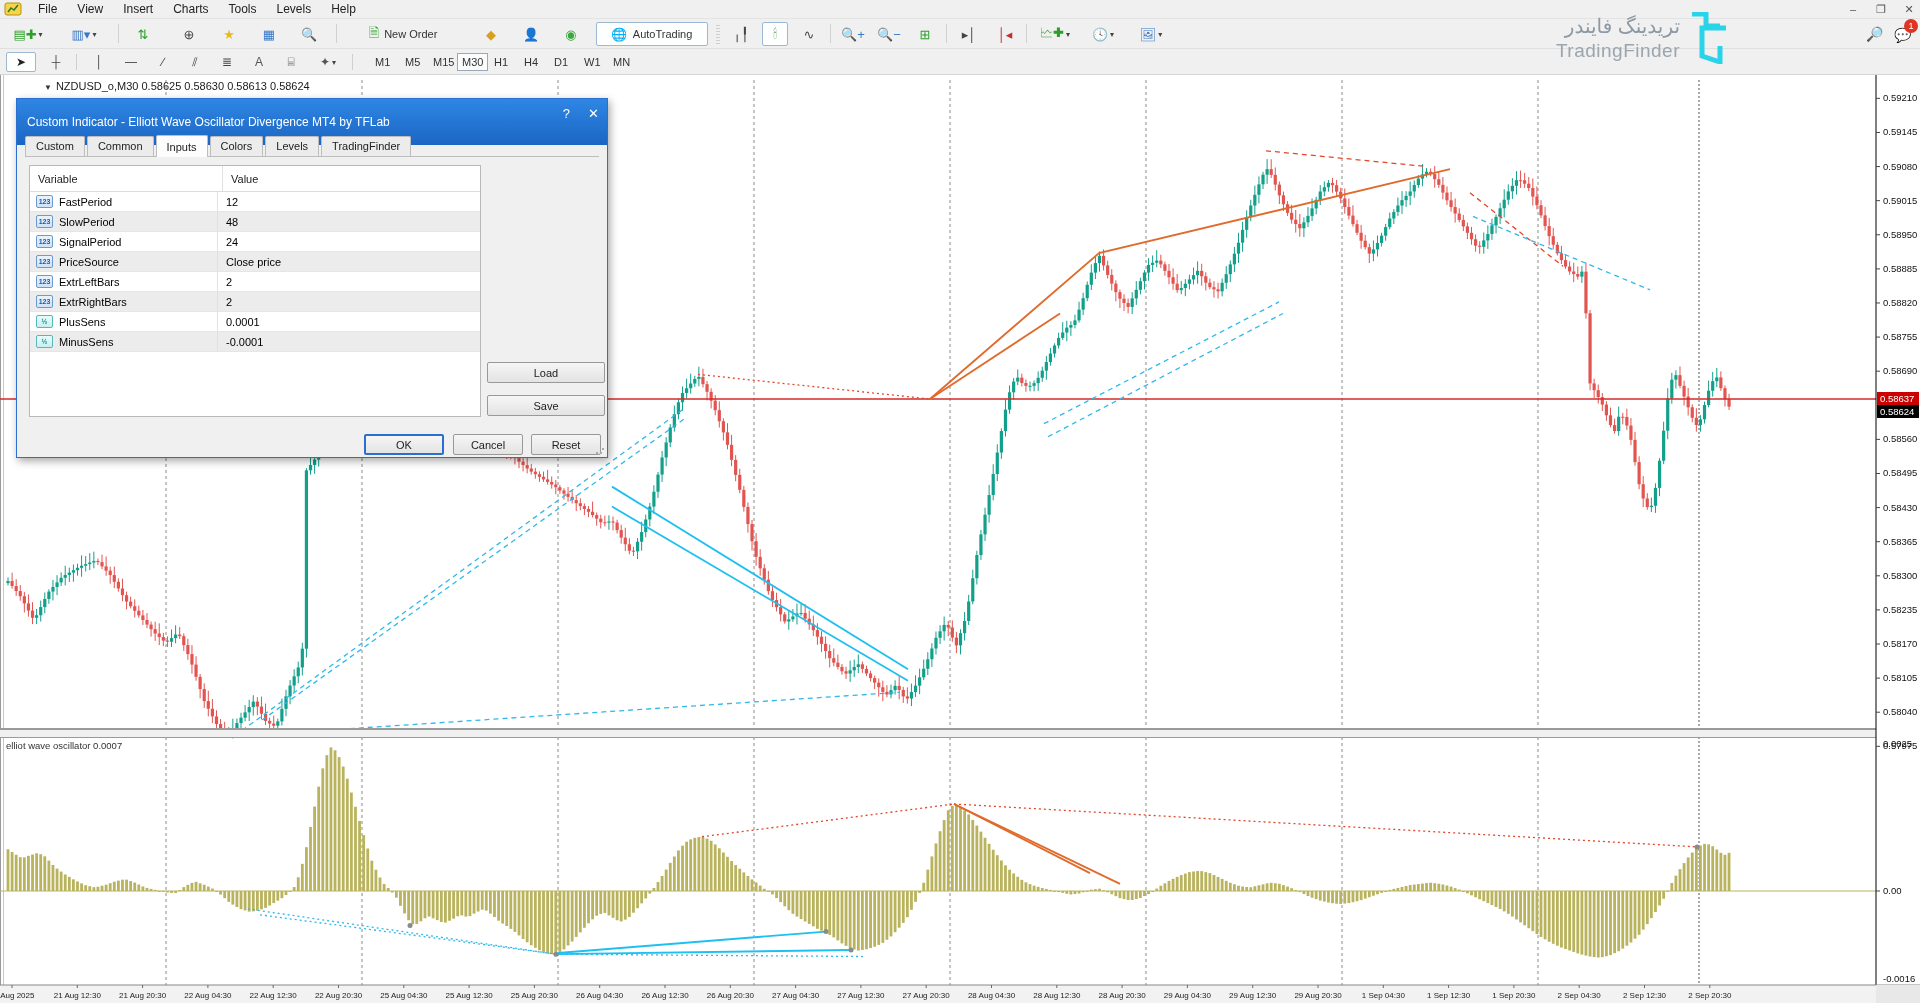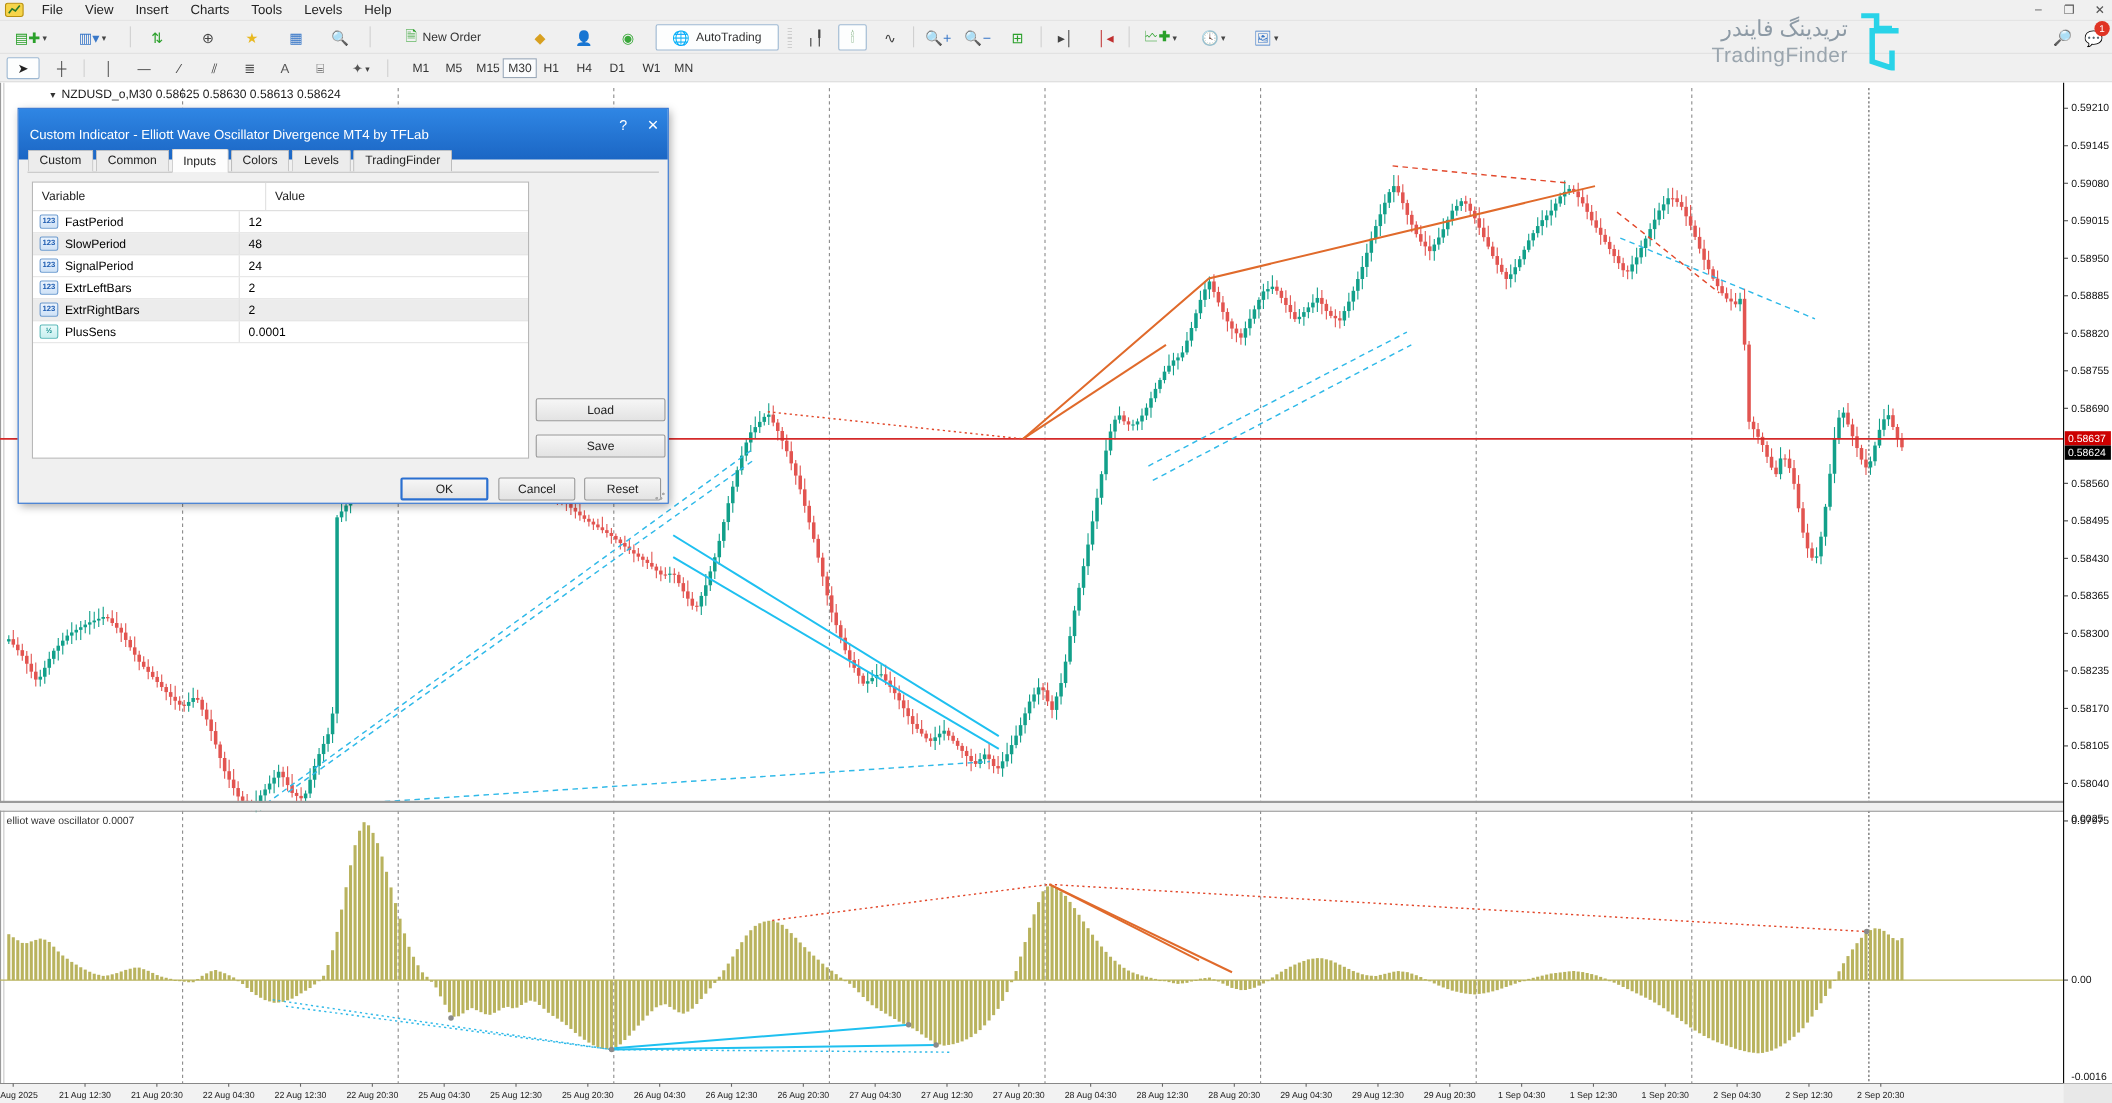--- a/index.html
+++ b/index.html
@@ -42,21 +42,21 @@
 
   
   #dlg { position:absolute; left:16px; top:98px; width:592px; height:360px; background:#f0f0f0; border:1px solid #2a6fd0; box-shadow:2px 3px 8px rgba(0,0,0,.35); font-size:11px; }
   #dlgtitle { position:absolute; left:0; top:0; right:0; height:46px; background:linear-gradient(#2f86e4,#1b66c4); color:#fff; display:flex; align-items:center; padding-left:10px; font-size:12px; }
   #dlgtitle .tbtns { position:absolute; right:8px; top:0; height:28px; display:flex; align-items:center; gap:18px; font-size:13px; }
   #tabs { position:absolute; left:8px; top:36px; right:8px; height:22px; display:flex; align-items:flex-end; border-bottom:1px solid #bdbdbd; }
   .tab { padding:3px 10px 4px; border:1px solid #bdbdbd; border-bottom:none; background:#ececec; margin-right:2px; color:#222; border-radius:2px 2px 0 0; }
   .tab.active { background:#fdfdfd; position:relative; top:1px; padding-top:5px; }
   #ptable { position:absolute; left:12px; top:66px; width:452px; height:252px; background:#fff; border:1px solid #b8b8b8; overflow:hidden; }
   #ptable .hdr { display:flex; height:26px; align-items:center; border-bottom:1px solid #dcdcdc; color:#222; }
-  #ptable .hdr .c1 { width:212px; padding-left:8px; }
+  #ptable .hdr .c1 { width:193px; padding-left:8px; }
   #ptable .row { display:flex; height:20px; align-items:center; border-bottom:1px solid #e6e6e6; }
   #ptable .row.alt { background:#ececec; }
   #ptable .c1 { width:188px; padding-left:6px; display:flex; align-items:center; gap:6px; border-right:1px solid #e0e0e0; height:100%; }
   #ptable .c2 { padding-left:8px; }
   .vicon { width:17px; height:13px; font-size:7px; display:flex; align-items:center; justify-content:center; border-radius:2px; border:1px solid #6a9ad0; background:linear-gradient(#eaf3fd,#cfe2f7); color:#1c5bb0; font-weight:bold; }
   .vicon.frac { border-color:#57b8b8; background:linear-gradient(#e8fbfb,#c8efef); color:#0f8a8a; }
   .dbtn { position:absolute; width:118px; height:21px; background:linear-gradient(#f6f6f6,#e3e3e3); border:1px solid #999; border-radius:2px; display:flex; align-items:center; justify-content:center; color:#222; }
   .dbtn.ok { border:2px solid #2a6fd0; }
   #grip { position:absolute; right:2px; bottom:2px; width:10px; height:10px; background:
     radial-gradient(circle at 2px 8px,#aaa 1px,transparent 1.5px),
@@ -1697,20 +1697,27 @@
             </div>
             <div class="c2">48</div>
           </div>
           <div class="row">
             <div class="c1">
               <span class="vicon">123</span>
               <span>SignalPeriod</span>
             </div>
             <div class="c2">24</div>
           </div>
+          <div class="row alt">
+            <div class="c1">
+              <span class="vicon">123</span>
+              <span>PriceSource</span>
+            </div>
+            <div class="c2">Close price</div>
+          </div>
           <div class="row">
             <div class="c1">
               <span class="vicon">123</span>
               <span>ExtrLeftBars</span>
             </div>
             <div class="c2">2</div>
           </div>
           <div class="row alt">
             <div class="c1">
               <span class="vicon">123</span>
@@ -1718,20 +1725,27 @@
             </div>
             <div class="c2">2</div>
           </div>
           <div class="row">
             <div class="c1">
               <span class="vicon frac">½</span>
               <span>PlusSens</span>
             </div>
             <div class="c2">0.0001</div>
           </div>
+          <div class="row alt">
+            <div class="c1">
+              <span class="vicon frac">½</span>
+              <span>MinusSens</span>
+            </div>
+            <div class="c2">-0.0001</div>
+          </div>
         </div>
     </div>
     <div class="dbtn" style="left:470px;top:263px">Load</div>
     <div class="dbtn" style="left:470px;top:296px">Save</div>
     <div class="dbtn ok" style="left:347px;top:335px;width:80px">OK</div>
     <div class="dbtn" style="left:436px;top:335px;width:70px">Cancel</div>
     <div class="dbtn" style="left:514px;top:335px;width:70px">Reset</div>
     <div id="grip"></div>
   </div>
 </div>

